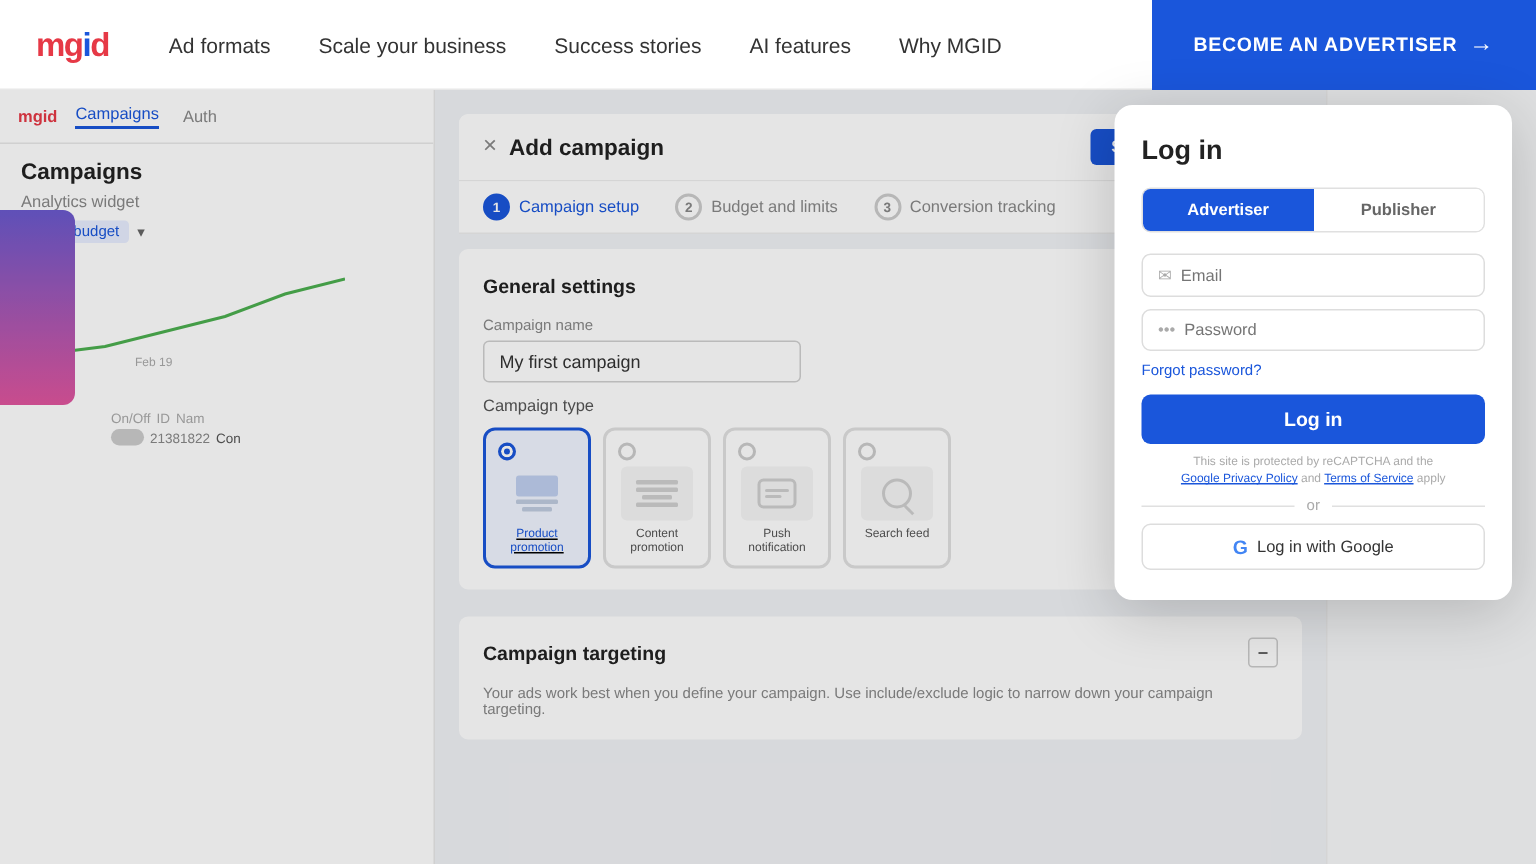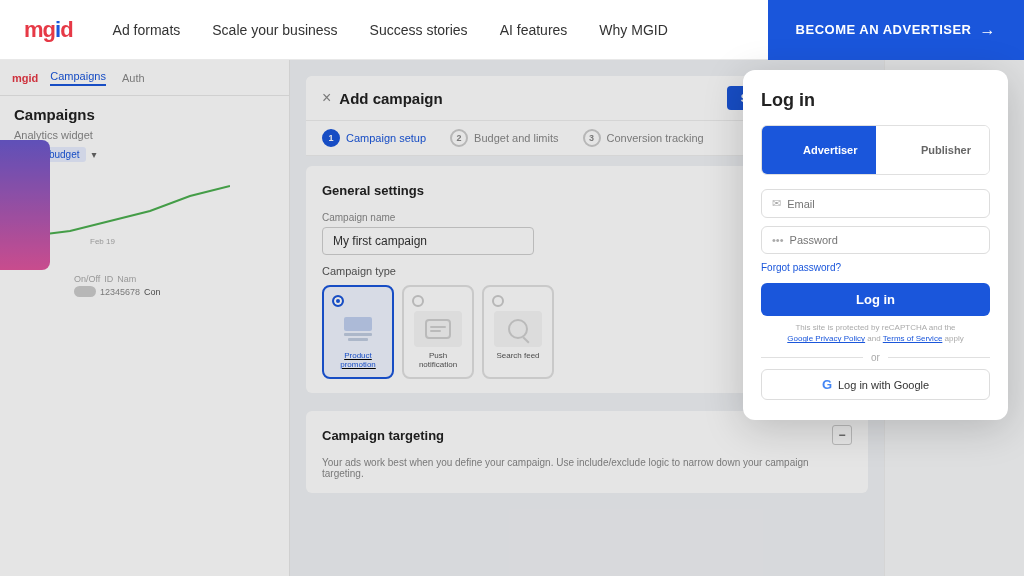--- a/index.html
+++ b/index.html
@@ -150,21 +150,21 @@
       display: flex; align-items: flex-start; justify-content: flex-end;
     }
     .login-modal {
       background: #fff; border-radius: 12px; box-shadow: 0 8px 40px rgba(0,0,0,0.18);
       width: 265px; margin-top: 10px; margin-right: 16px;
       padding: 20px 18px;
     }
     .login-title { font-size: 18px; font-weight: 700; color: #222; margin-bottom: 14px; }
     .login-tabs { display: flex; border: 1px solid #e0e0e0; border-radius: 6px; overflow: hidden; margin-bottom: 14px; }
     .login-tab {
-      flex: 1; text-align: right; padding: 18px; font-size: 11px;
+      flex: 1; text-align: center; padding: 8px; font-size: 11px;
       font-weight: 600; cursor: pointer; background: #fff; color: #666;
     }
     .login-tab.active { background: #1a56db; color: #fff; }
     .login-field {
       display: flex; align-items: center; gap: 6px;
       border: 1px solid #ddd; border-radius: 6px; padding: 7px 10px;
       margin-bottom: 8px;
     }
     .login-field-icon { font-size: 11px; color: #aaa; }
     .login-field-input {
@@ -244,21 +244,21 @@
     <div class="color-bar"></div>
 
     <div class="stats-section" style="margin-left:60px; margin-top:4px;">
       <div class="stats-row-header">
         <span>On/Off</span>
         <span>ID</span>
         <span>Nam</span>
       </div>
       <div class="stats-row">
         <div class="toggle-off"></div>
-        <span class="stats-id">12345678</span>
+        <span class="stats-id">21381822</span>
         <span class="stats-name">Con</span>
       </div>
     </div>
   </div>
 
   <div class="center-panel">
 
     <div style="background:#fff; border-radius:6px 6px 0 0; overflow:hidden;">
       <div class="campaign-header">
         <div class="campaign-header-left">
@@ -300,20 +300,32 @@
           <div class="type-icon-area">
             <div style="display:flex;flex-direction:column;gap:2px;align-items:center;">
               <div style="width:28px;height:14px;background:#c0d0f0;border-radius:2px;"></div>
               <div style="width:28px;height:3px;background:#c0cce0;border-radius:1px;"></div>
               <div style="width:20px;height:3px;background:#c0cce0;border-radius:1px;"></div>
             </div>
           </div>
           <span class="type-name">Product promotion</span>
         </div>
 
+        <div class="type-card gray">
+          <div class="type-radio"></div>
+          <div class="type-icon-area">
+            <div style="display:flex;flex-direction:column;gap:2px;align-items:center;">
+              <div style="width:28px;height:3px;background:#d0d0d0;border-radius:1px;"></div>
+              <div style="width:28px;height:3px;background:#d0d0d0;border-radius:1px;"></div>
+              <div style="width:20px;height:3px;background:#d0d0d0;border-radius:1px;"></div>
+              <div style="width:28px;height:3px;background:#d0d0d0;border-radius:1px;"></div>
+            </div>
+          </div>
+          <span class="type-name">Content promotion</span>
+        </div>
 
         <div class="type-card gray">
           <div class="type-radio"></div>
           <div class="type-icon-area">
             <div style="width:26px;height:20px;border:2px solid #d0d0d0;border-radius:4px;display:flex;flex-direction:column;justify-content:center;gap:2px;padding:2px 3px;">
               <div style="height:2px;background:#d0d0d0;border-radius:1px;"></div>
               <div style="height:2px;background:#d0d0d0;border-radius:1px;width:70%;"></div>
             </div>
           </div>
           <span class="type-name">Push notification</span>

